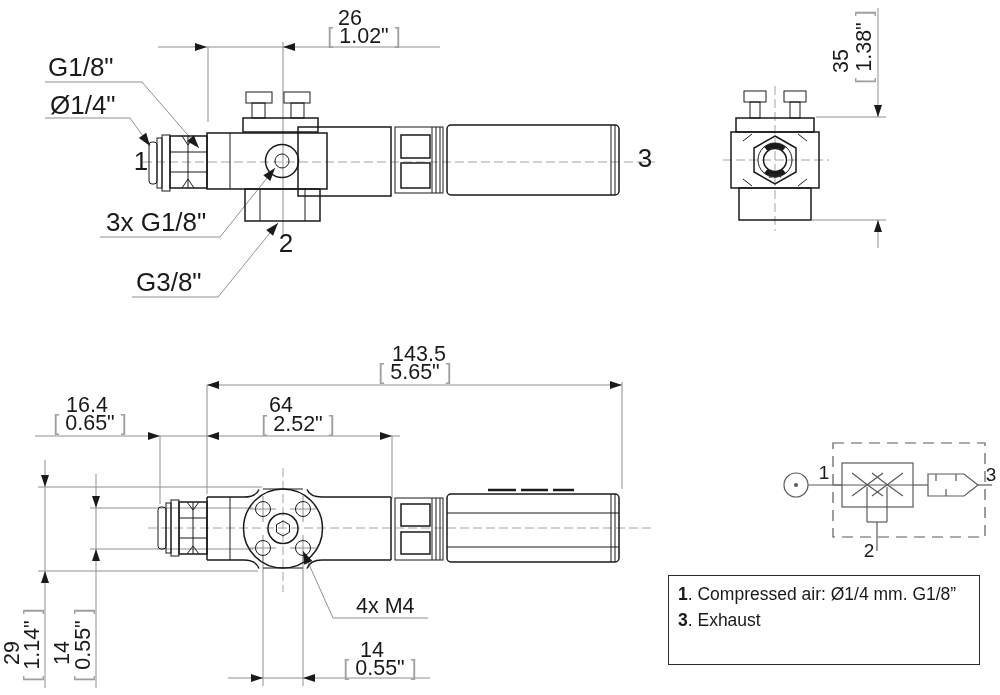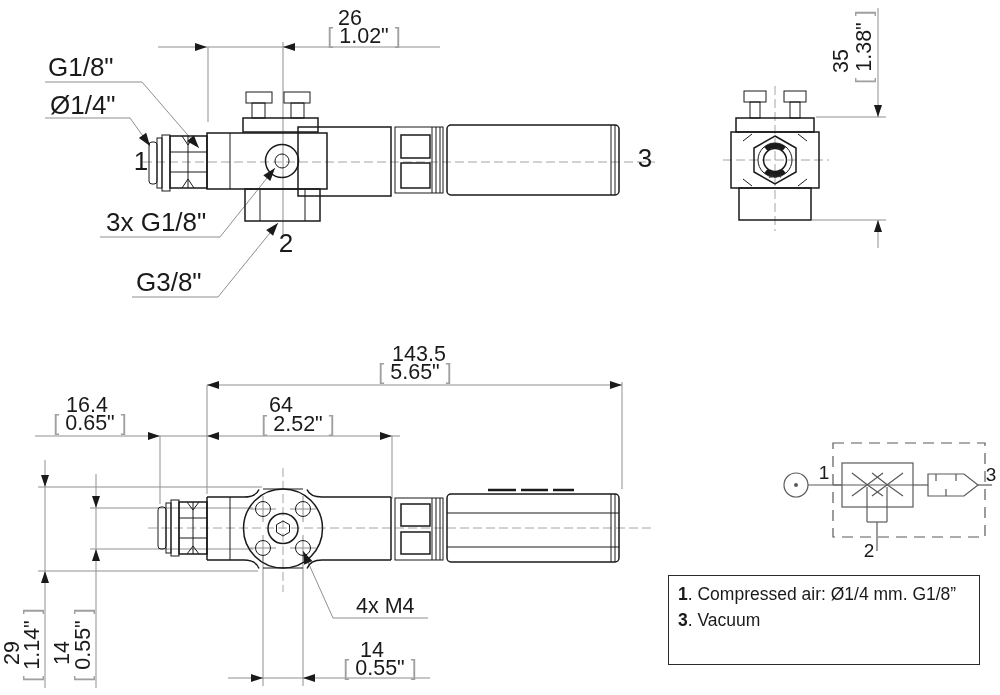--- a/index.html
+++ b/index.html
@@ -299,15 +299,15 @@
     </g>
     <line class="sc" x1="978" y1="485" x2="992" y2="485"></line>
     <text class="sn" x="824" y="479" text-anchor="middle">1</text>
     <text class="sn" x="869" y="557" text-anchor="middle">2</text>
     <text class="sn" x="991" y="481" text-anchor="middle">3</text>
   </g>
 </svg>
 
   <div class="legend">
     <div><span class="lnum">1</span><span>. Compressed air: Ø1/4 mm. G1/8”</span></div>
-    <div><span class="lnum">3</span><span>. Vacuum</span></div>
+    <div><span class="lnum">3</span><span>. Exhaust</span></div>
   </div>
 </div>
 
 </body></html>

